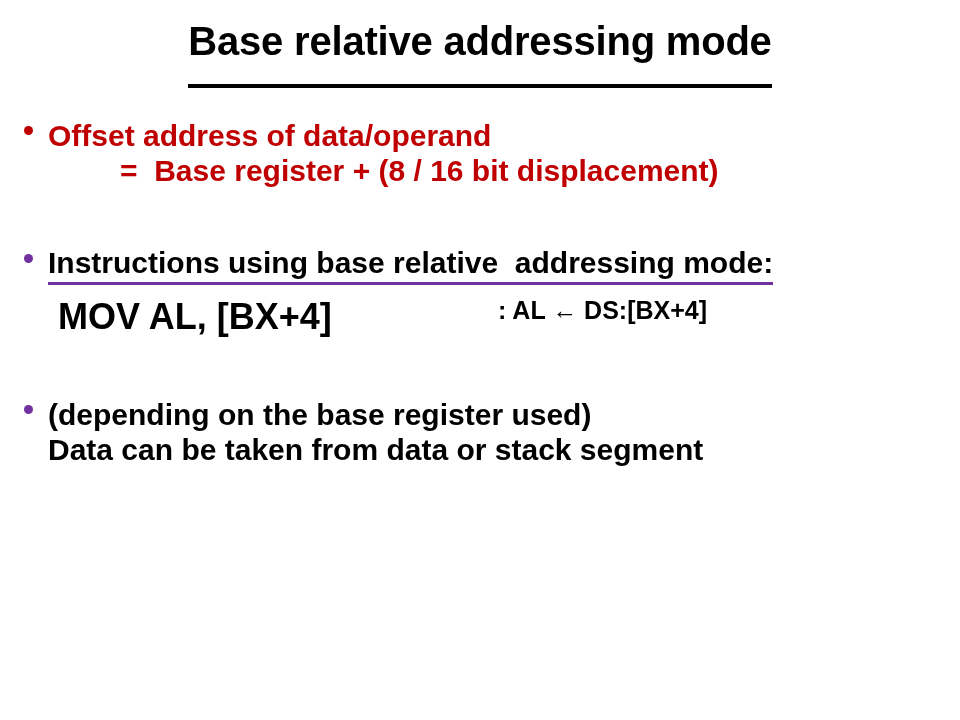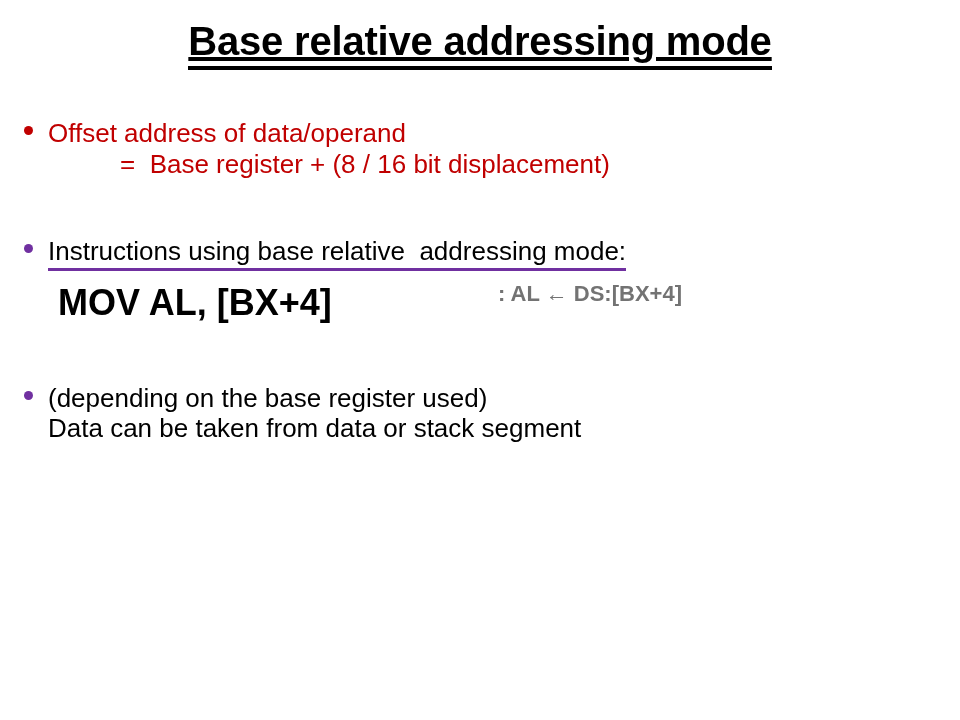--- a/index.html
+++ b/index.html
@@ -31,22 +31,21 @@
     text-align: center;
     font-size: 40px;
     font-weight: bold;
     color: #000000;
     letter-spacing: -0.2px;
     line-height: 1.15;
   }
   .slide-title .title-text {
     display: inline-block;
     border-bottom: 4px solid #000000;
-    padding-bottom: 2px;
-    text-decoration: underline;
+    padding-bottom: 20px;
   }
 
   
   .body-area {
     position: absolute;
     top: 118px;
     left: 10px;
     width: 940px;
   }
 
@@ -65,22 +64,22 @@
     top: 0.52em;
     width: 9px;
     height: 9px;
     border-radius: 50%;
     display: block;
   }
   .dot-red { background: #C00000; }
   .dot-purple { background: #7030A0; }
 
   .txt {
-    font-size: 26px;
-    font-weight: normal;
+    font-size: 30px;
+    font-weight: bold;
     white-space: pre;
   }
   .red { color: #C00000; }
   .purple { color: #000000; }
 
   .underline-purple {
     border-bottom: 3px solid #7030A0;
     display: inline-block;
     padding-bottom: 1px;
   }
@@ -107,23 +106,23 @@
     top: 0;
     font-size: 36px;
     font-weight: bold;
     color: #000000;
     white-space: pre;
   }
   .instr-meaning {
     position: absolute;
     left: 488px;
     top: 0;
-    font-size: 22px;
+    font-size: 25px;
     font-weight: bold;
-    color: #737373;
+    color: #000000;
     white-space: pre;
   }
 
   .last-bullet .line2 {
     display: block;
     padding-left: 0;
   }
 </style>
 </head>
 <body>

